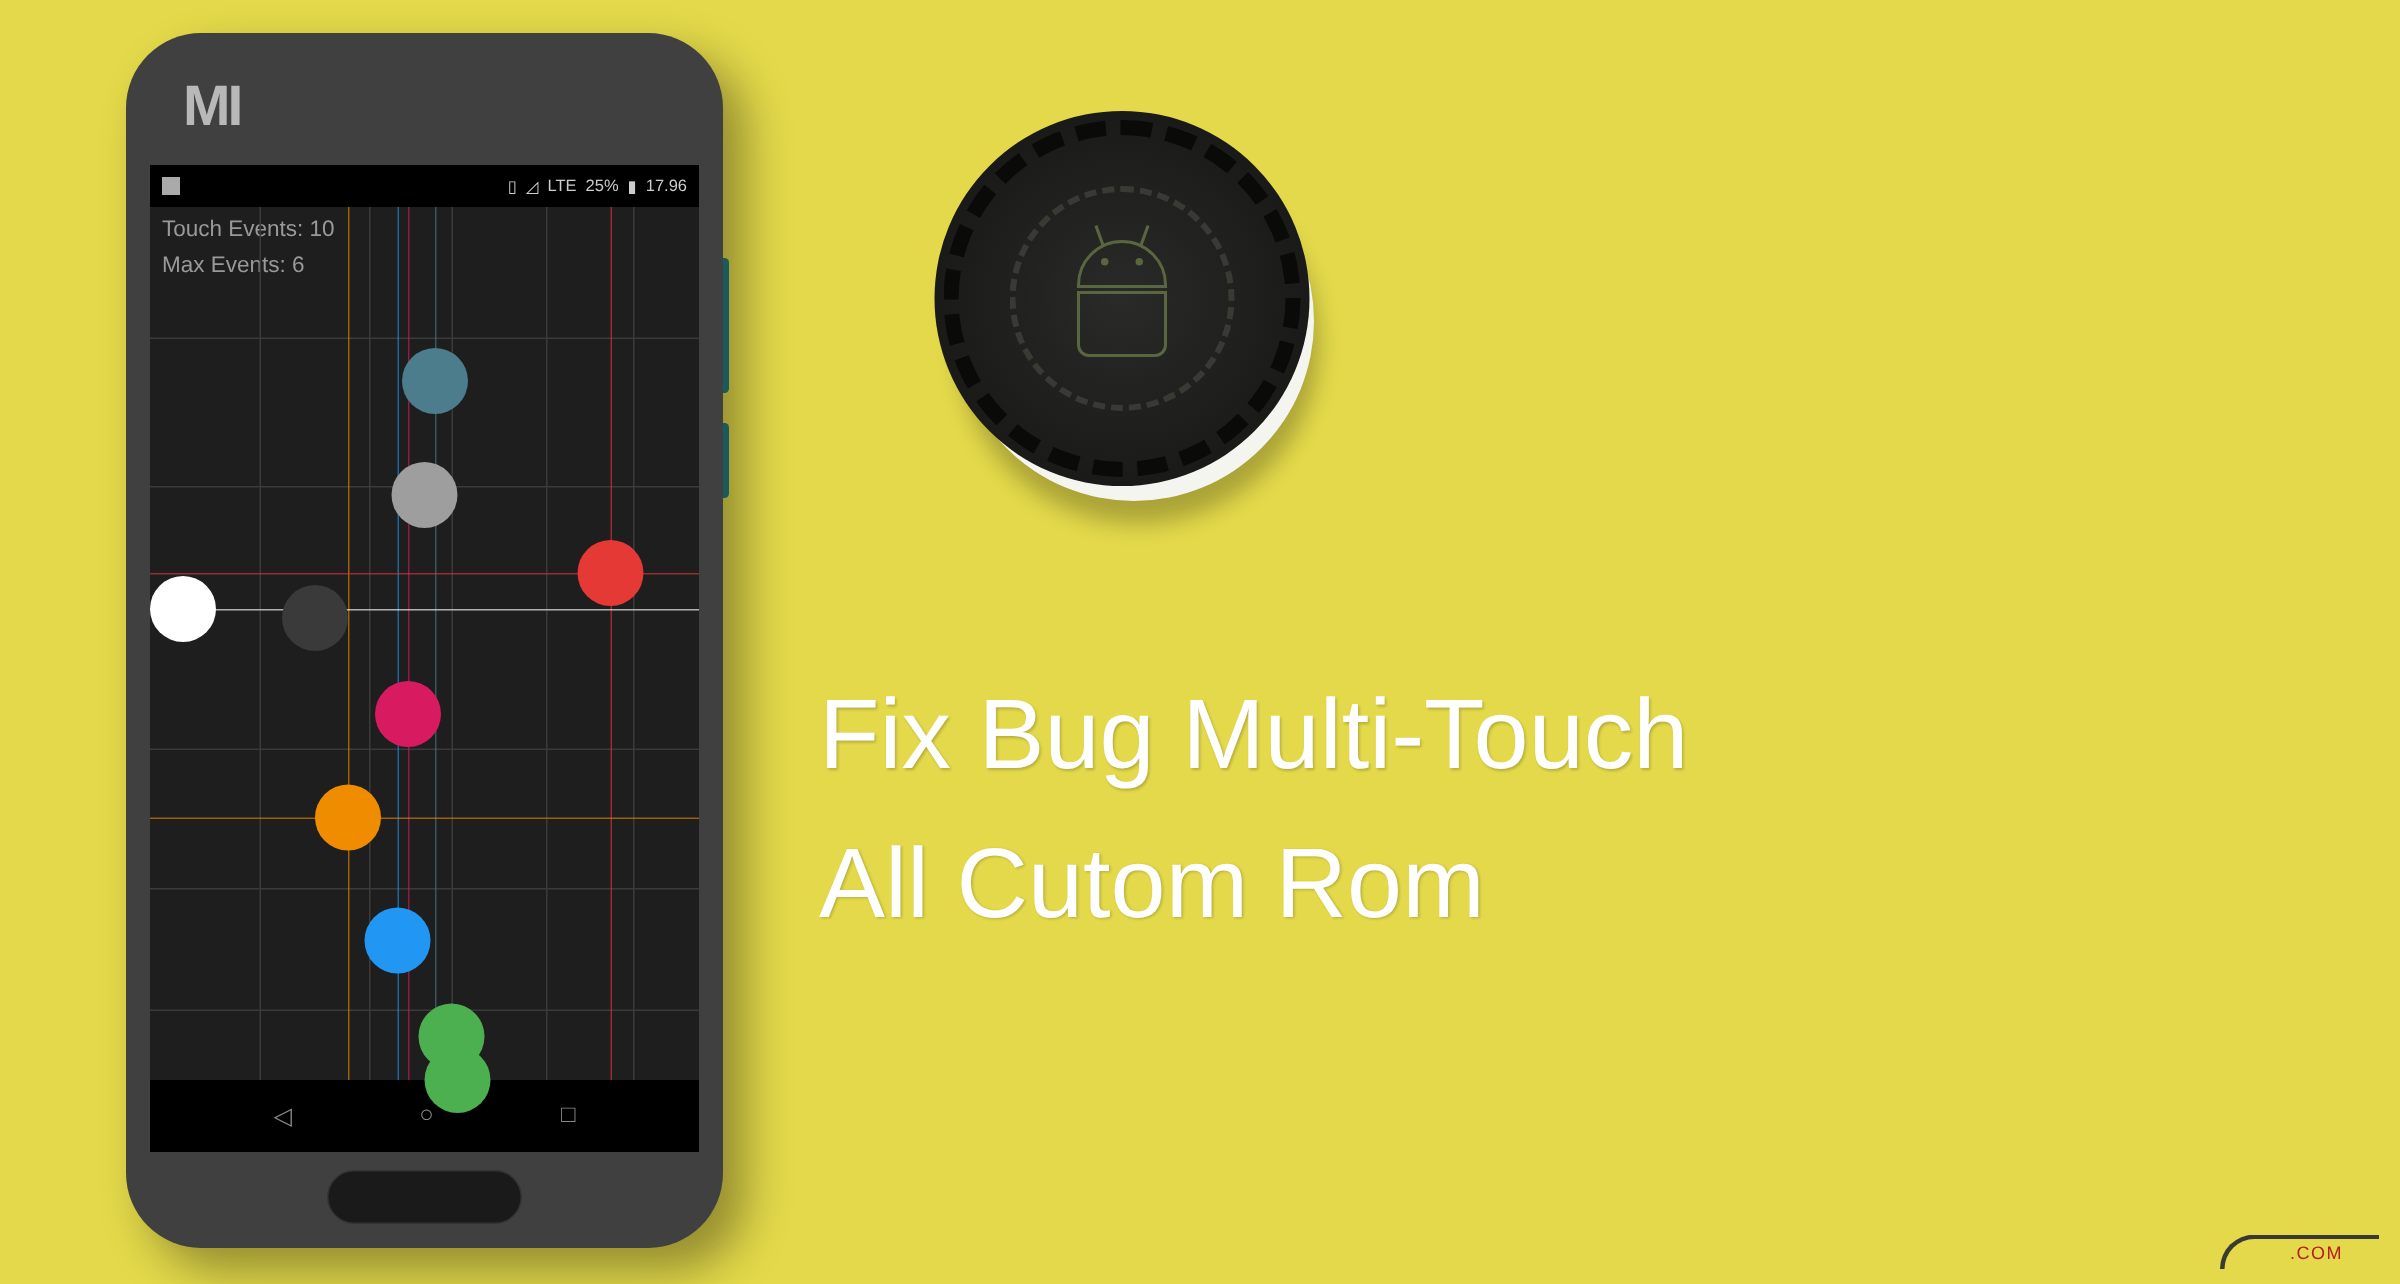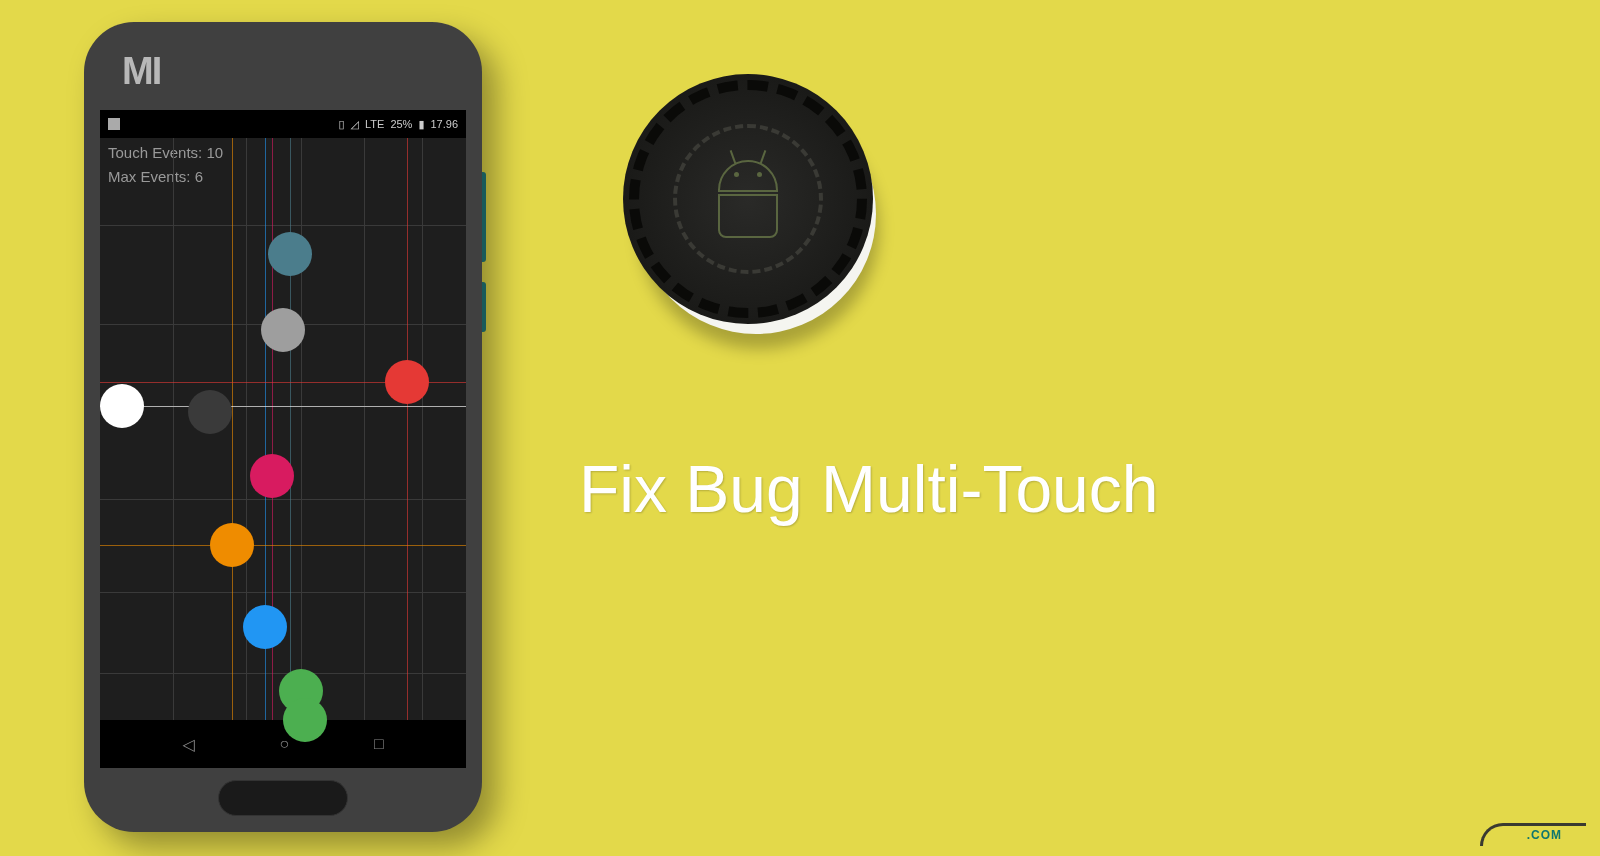--- a/index.html
+++ b/index.html
@@ -189,21 +189,21 @@
   width: 60px;
   height: 44px;
   border: 2px solid #5a6640;
   border-radius: 0 0 8px 8px;
   margin-top: 2px;
 }
 
 
 .title-text {
   position: absolute;
-  left: 579px;
+  left: 546px;
   top: 440px;
   color: #ffffff;
   font-size: 66px;
   font-weight: 300;
   line-height: 1.5;
   text-shadow: 1px 1px 2px rgba(0,0,0,0.2);
   font-family: "Segoe UI", Arial, sans-serif;
 }
 
 
@@ -222,22 +222,22 @@
   font-size: 44px;
   font-weight: 900;
   color: #e3d94a;
   -webkit-text-stroke: 2px #2a2a20;
   text-shadow: 2px 2px 0 #2a2a20;
   letter-spacing: 1px;
   font-family: Impact, Arial Black, sans-serif;
 }
 .wm-sub {
   font-size: 12px;
-  color: #0f766e;
-  font-weight: bold;
+  color: #b91c1c;
+  font-weight: normal;
   text-align: left;
   margin-top: -8px;
   letter-spacing: 1px;
 }
 </style>
 </head>
 <body>
 
 <div class="phone">
   <div class="phone-side-btn"></div>
@@ -320,17 +320,18 @@
           <span class="android-eye" style="right:14px"></span>
         </div>
         <div class="android-body"></div>
       </div>
     </div>
   </div>
 </div>
 
 <div class="title-text">
   <div>Fix Bug Multi-Touch</div>
+  <div>All Cutom Rom</div>
 </div>
 
 <div class="watermark">
   <div class="wm-sub">.COM</div>
 </div>
 
 </body></html>

